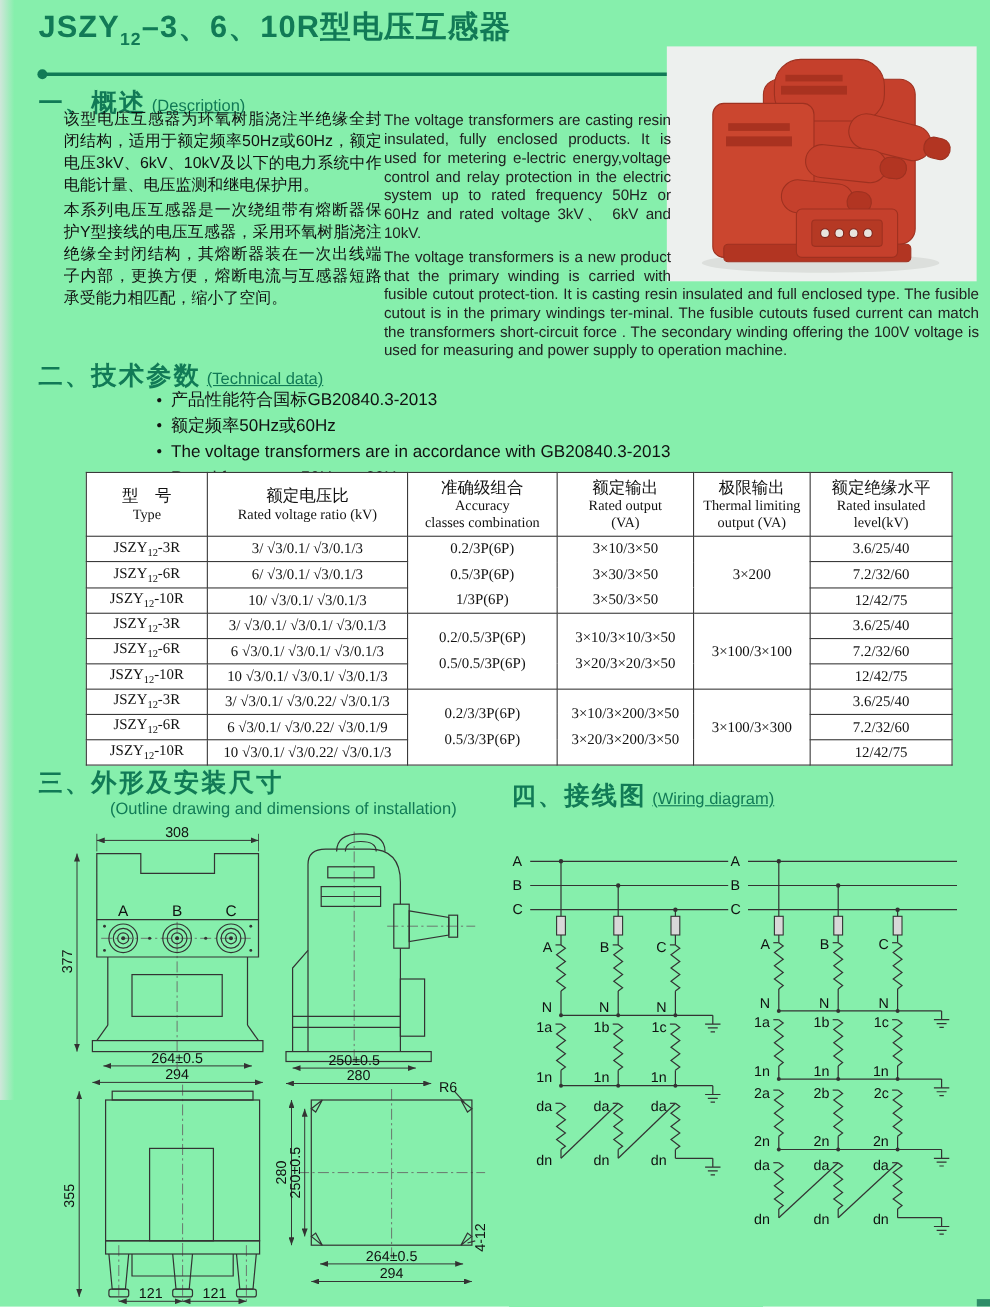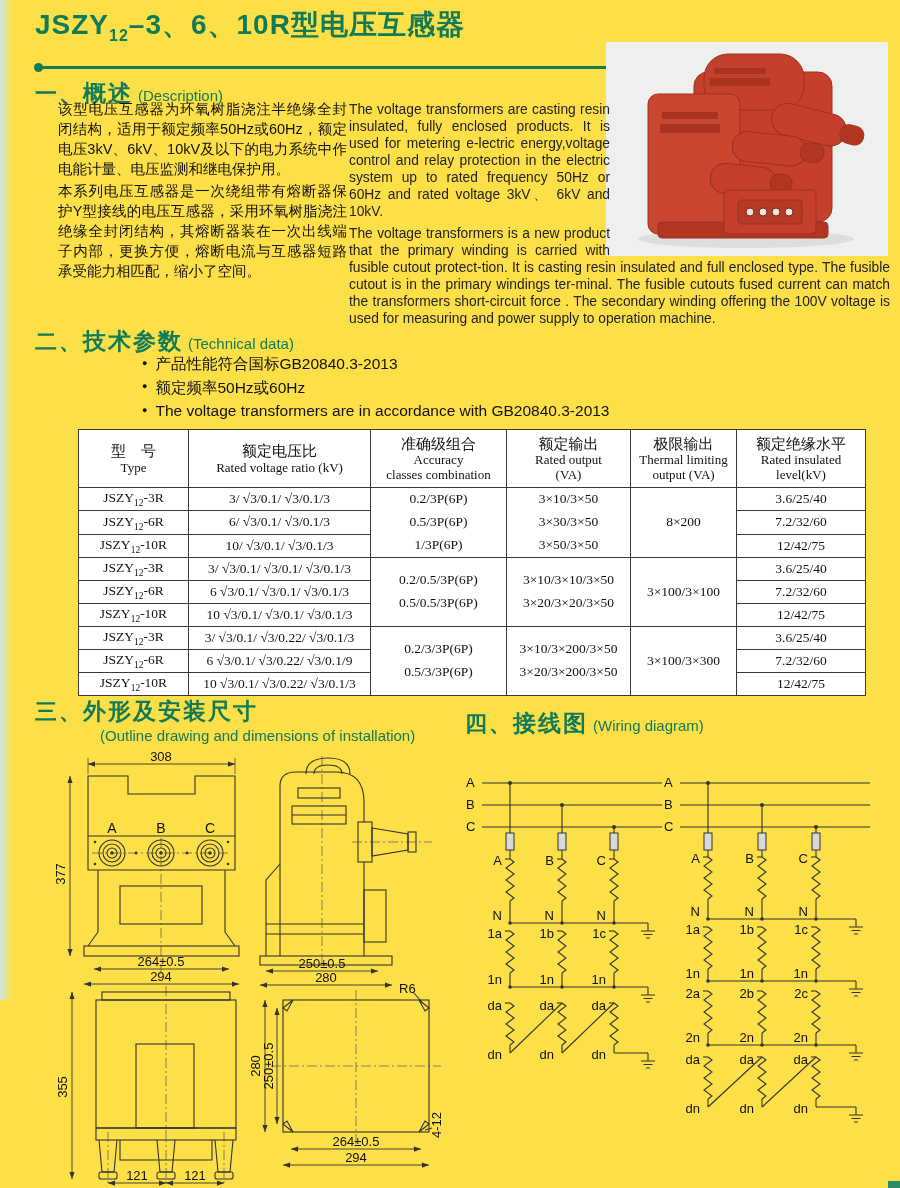--- a/index.html
+++ b/index.html
@@ -1,36 +1,36 @@
 <!DOCTYPE html>
 <html><head>
 <meta charset="utf-8">
 <style>
   html,body { margin:0; padding:0; background:#ffffff; }
-  #page { position:relative; width:900px; height:1188px; margin:0 auto; background:#fde047;
+  #page { position:relative; width:900px; height:1188px; margin:0 auto; background:#86efac;
           font-family:"Liberation Sans",sans-serif; overflow:hidden; }
   .edge-left { position:absolute; left:0; top:0; width:13px; height:1000px;
                background:linear-gradient(90deg,#cfe7da,rgba(255,255,255,0)); }
   .corner-br { position:absolute; right:0; bottom:0; width:12px; height:7px; background:#2e8d68; }
 
   
   .hdr { position:absolute; left:35px; top:6px; }
   .title { font-size:28px; font-weight:bold; color:#117a56; letter-spacing:1px; white-space:nowrap; }
   .title sub { font-size:16px; }
   .subtitle { font-size:15px; color:#222; margin-top:1px; }
   .subtitle sub { font-size:11px; }
   .rule { position:absolute; left:36px; top:66px; width:846px; height:3px; background:#117a56; border-radius:2px; }
   .rule::before { content:""; position:absolute; left:-2px; top:-3px; width:9px; height:9px;
                   border-radius:50%; background:#117a56; }
 
   
   .sec-head { position:absolute; white-space:nowrap; color:#117a56; }
   .sec-num { font-size:22px; font-weight:bold; letter-spacing:2px; }
   .sec-title { font-size:23px; font-weight:bold; letter-spacing:2px; }
-  .sec-en { font-size:15px; margin-left:5px; }
+  .sec-en { font-size:15px; margin-left:5px;text-decoration:underline; }
   .sec-sub { position:absolute; color:#117a56; font-size:15px; white-space:nowrap; }
 
   
   .cn-text { position:absolute; left:58px; top:100px; width:289px; font-size:14.5px; line-height:1.37;
              text-align:justify; color:#111; }
   .cn-text p { margin:0; }
   .cn-text p + p { margin-top:3px; }
   .en-text { position:absolute; left:349px; top:102px; width:541px; font-size:13.8px; line-height:1.23;
              text-align:justify; color:#222; }
   .en-text p { margin:0 0 5px 0; }
@@ -194,21 +194,21 @@
         <td rowspan="3" class="mline">
             <div>0.2/3P(6P)</div>
             <div>0.5/3P(6P)</div>
             <div>1/3P(6P)</div>
           </td>
         <td rowspan="3" class="mline">
             <div>3×10/3×50</div>
             <div>3×30/3×50</div>
             <div>3×50/3×50</div>
           </td>
-        <td rowspan="3">8×200</td>
+        <td rowspan="3">3×200</td>
         <td>3.6/25/40</td>
       </tr>
       <tr>
         <td><span>JSZY</span><sub>12</sub><span>-6R</span></td>
         <td>6/ √3/0.1/ √3/0.1/3</td>
         <td>7.2/32/60</td>
       </tr>
       <tr>
         <td><span>JSZY</span><sub>12</sub><span>-10R</span></td>
         <td>10/ √3/0.1/ √3/0.1/3</td>

